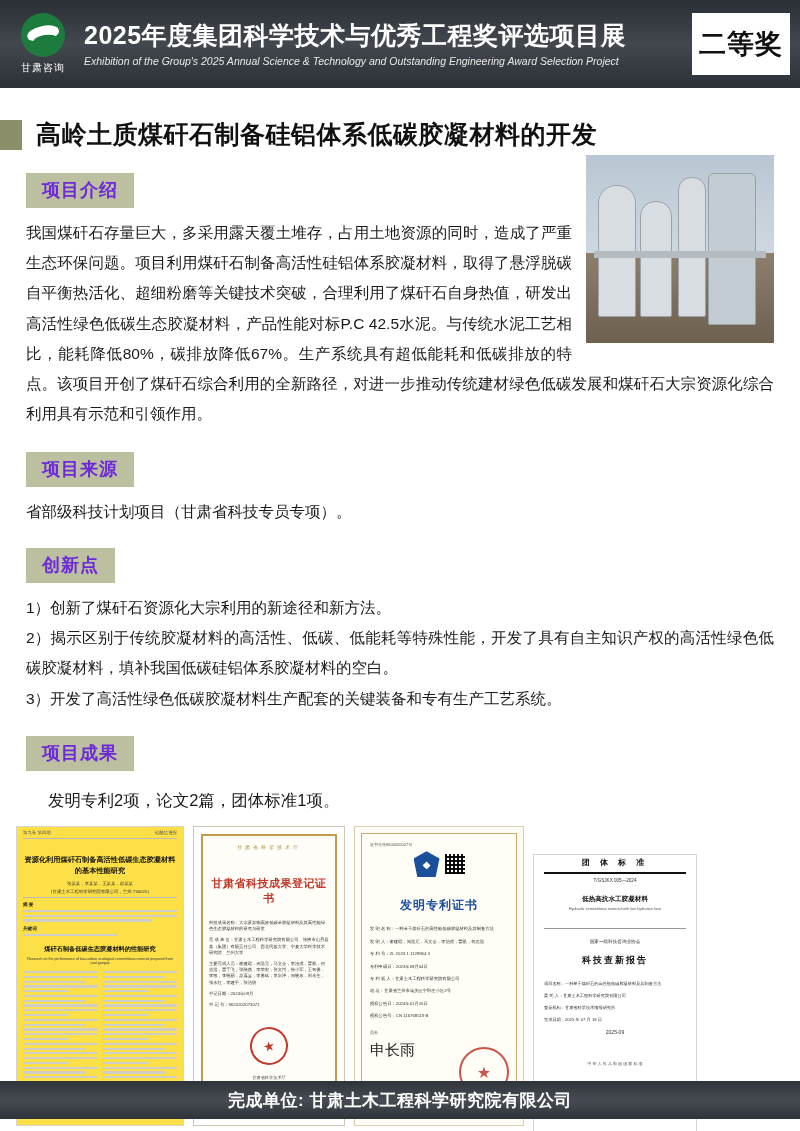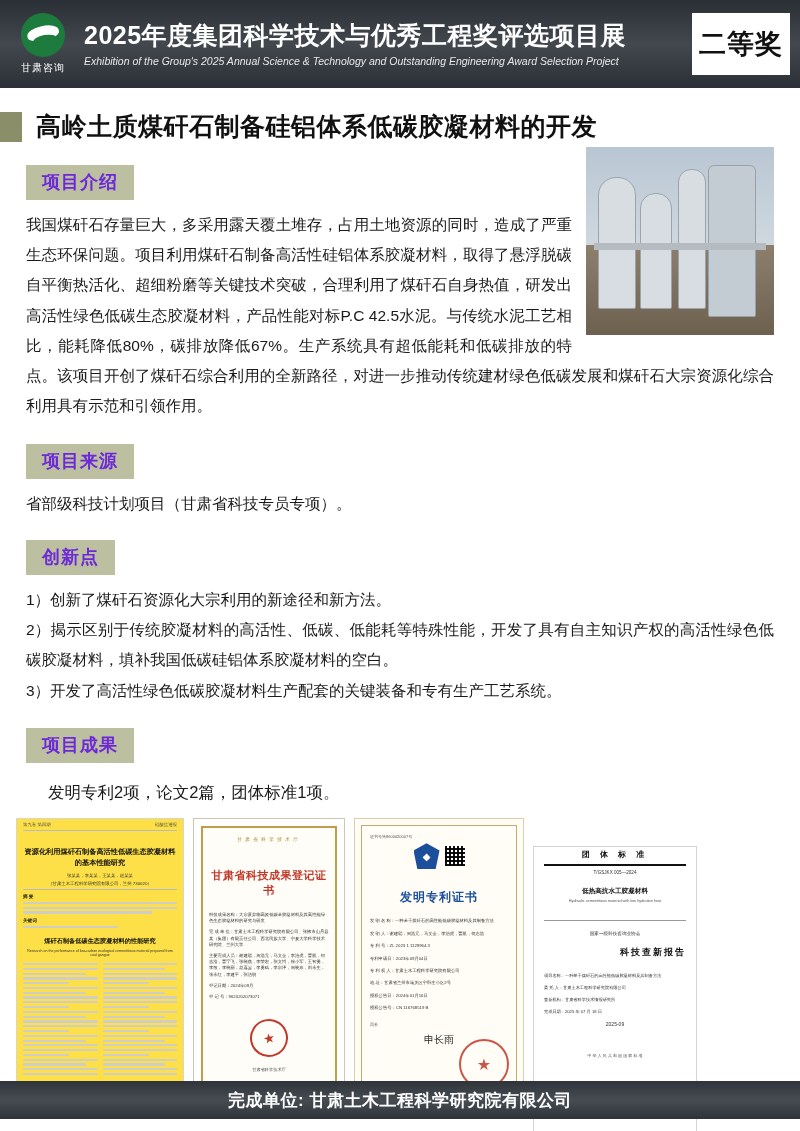--- a/index.html
+++ b/index.html
@@ -103,21 +103,21 @@
     align-items: center;
     justify-content: center;
     letter-spacing: 1px;
     margin-left: 8px;
   }
 
   
   .main-title-row {
     display: flex;
     align-items: center;
-    margin: 22px 0 0 0;
+    margin: 30px 0 0 0;
     padding: 0 26px 0 0;
   }
   .title-accent {
     width: 22px;
     height: 30px;
     background: #8a8f6a;
     flex: 0 0 22px;
     margin-right: 14px;
   }
   .main-title {
@@ -290,41 +290,41 @@
       repeating-linear-gradient(0deg,#111 0 2px,#fff 2px 4px),
       repeating-linear-gradient(90deg,#111 0 2px,#fff 2px 4px);
     background-blend-mode: multiply;
   }
   .c3 .c3-title {
     font-size: 12px; font-weight: bold; color: #1b4f9c; text-align: center;
     margin-top: 20px; letter-spacing: 1px;
   }
   .c3 .c3-body { margin-top: 12px; font-size: 4.3px; color: #333; }
   .c3 .c3-row { margin-bottom: 6px; line-height: 1.5; }
-  .c3 .sign { font-size: 10px; color: #222; text-align: center; margin-top: 6px; font-family: Liberation Mono, monospace;}
+  .c3 .sign { font-size: 15px; color: #222; text-align: left; margin-top: 6px; font-family: Liberation Mono, monospace;}
   .c3 .bigseal {
     position: absolute; right: 14px; bottom: 28px; width: 46px; height: 46px;
     border-radius: 50%; border: 2.5px solid #c0392b; opacity: 0.85;
     display: flex; align-items: center; justify-content: center;
     color: #c0392b; font-size: 16px;
   }
 
   .c4 {
     width: 164px; height: 300px;
     background: #ffffff; border: 1px solid #d3d3d3;
     box-sizing: border-box; padding: 2px 10px; margin-top: 28px;
   }
   .c4 .std-top { font-size: 8px; font-weight: bold; text-align: center; letter-spacing: 4px; color:#111;}
   .c4 .std-line { height: 1.5px; background: #111; margin: 4px 0; }
   .c4 .std-code { font-size: 4.6px; text-align: center; color:#333; }
   .c4 .std-name { font-size: 6.6px; font-weight: bold; text-align:center; margin-top: 12px; color:#111;}
   .c4 .std-en { font-size: 3.8px; text-align:center; color:#555; margin-top: 3px; line-height:1.5;}
   .c4 .divider2 { height: 1px; background:#999; margin: 16px 0 10px 0;}
   .c4 .rep-org { font-size: 4.6px; text-align:center; color:#333;}
-  .c4 .rep-title { font-size: 9px; font-weight: bold; text-align:right; margin-top: 10px; color:#111; letter-spacing:2px;}
+  .c4 .rep-title { font-size: 9px; font-weight: bold; text-align:center; margin-top: 10px; color:#111; letter-spacing:2px;}
   .c4 .rep-body { margin-top: 14px; font-size: 4.2px; color:#333;}
   .c4 .rep-row { margin-bottom: 7px; }
   .c4 .rep-foot { font-size: 4px; text-align:center; color:#555; margin-top: 26px; }
   .c4 .rep-num { font-size: 5px; text-align:center; color:#333; margin-top: 6px; }
 
   
   .footer {
     position: absolute;
     left: 0; right: 0; bottom: 12px;
     height: 38px;

